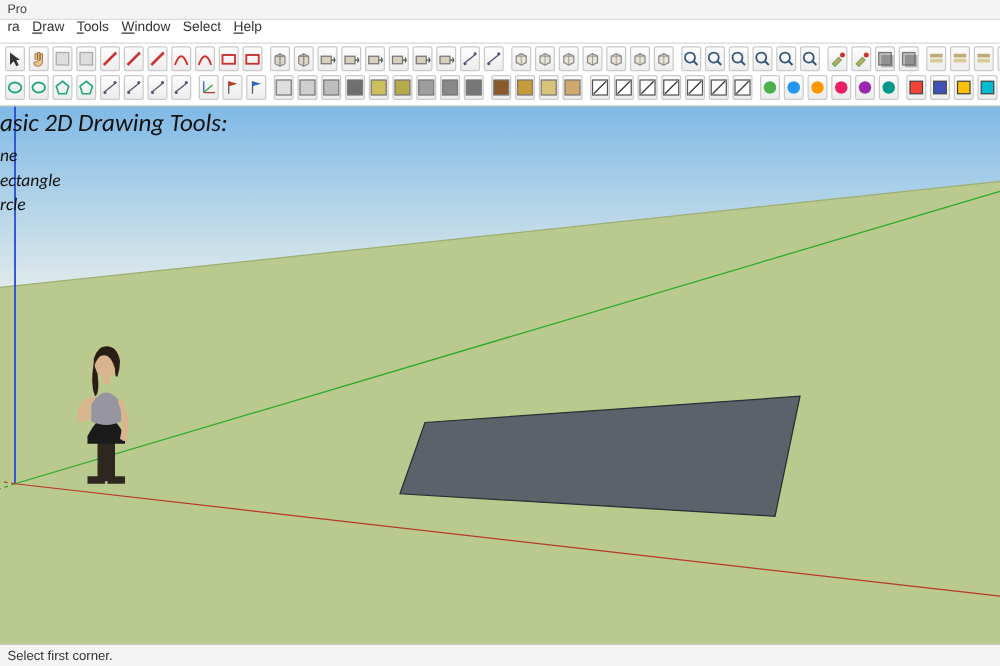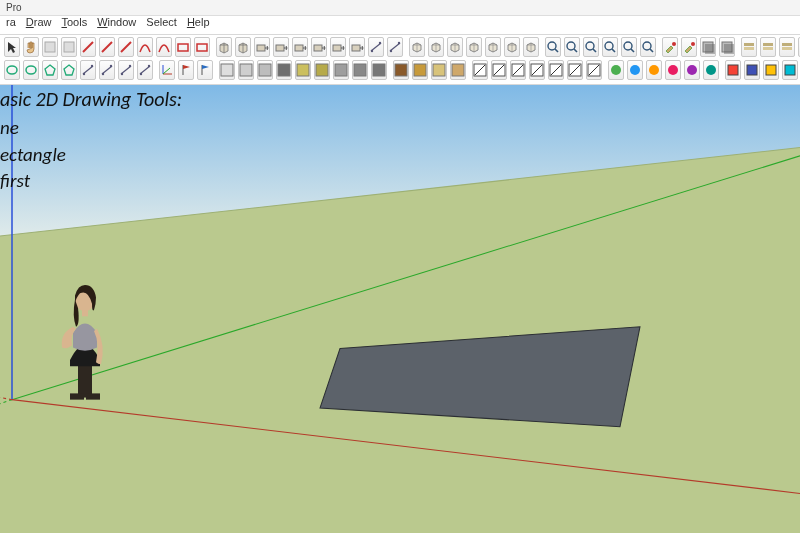--- a/index.html
+++ b/index.html
@@ -12,21 +12,21 @@
   .menubar .menu-item { cursor: default; }
   .menubar .menu-item span.u { text-decoration: underline; }
   .toolbars { border-top: 1px solid #d8d8d8; border-bottom: 1px solid #d8d8d8; padding: 2px 4px 4px 4px; background: #fff; display: flex; flex-direction: column; gap: 3px; }
   .toolbar-row { display: flex; flex-wrap: nowrap; gap: 3px; align-items: center; }
   .tbutton { width: 20px; height: 20px; border: 1px solid #c9c9c9; border-radius: 2px; display: flex; align-items: center; justify-content: center; background: linear-gradient(#fdfdfd,#ececec); cursor: pointer; font-size: 11px; }
   .tbutton svg { display:block; }
   .sep { width: 4px; }
   .viewport { flex: 1; position: relative; background: #b9c98e; overflow: hidden; font-style: italic; }
   .statusbar { height: 18px; border-top: 1px solid #c8c8c8; background: #f4f4f4; display:flex; align-items:center; padding-left:6px; color:#333; font-size:10.5px;}
   .overlay-title { position: absolute; left: 0px; top: 2px; font-size: 20px; color: #111; font-family: Calibri, Arial, sans-serif; }
-  .overlay-list { position: absolute; left: 0px; top: 30px; font-size: 19px; color: #111; font-family: Calibri, Arial, sans-serif; line-height: 1.4; }
+  .overlay-list { position: absolute; left: 0px; top: 30px; font-size: 14px; color: #111; font-family: Calibri, Arial, sans-serif; line-height: 1.4; }
 </style>
 </head>
 <body>
 
 <div class="window">
 
   <div class="titlebar">
     <span class="prod">Pro</span>
     <span class="doc"></span>
   </div>
@@ -567,18 +567,21 @@
 
         <path d="M75,202 Q78,192 85,192 Q94,192 96,204 Q96,210 94,216 Q92,218 92,210 Q88,196 80,200 Q76,204 75,210 Z" fill="#2a1e14"></path>
         <path d="M75,206 Q72,222 76,232 Q80,230 78,214 Z" fill="#2a1e14"></path>
       </g>
     </svg>
 
     <div class="overlay-title">asic 2D Drawing Tools:</div>
     <div class="overlay-list">
       <div>ne</div>
       <div>ectangle</div>
-      <div>first</div>
+      <div>rcle</div>
     </div>
   </div>
 
+  <div class="statusbar">
+    <span>Select first corner.</span>
+  </div>
 
 </div>
 
 </body></html>

